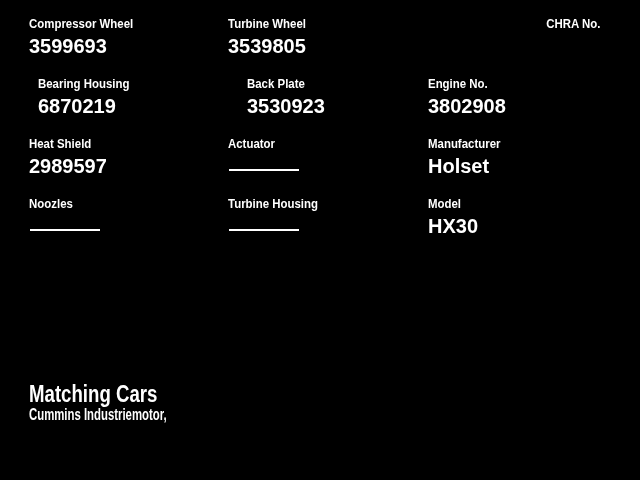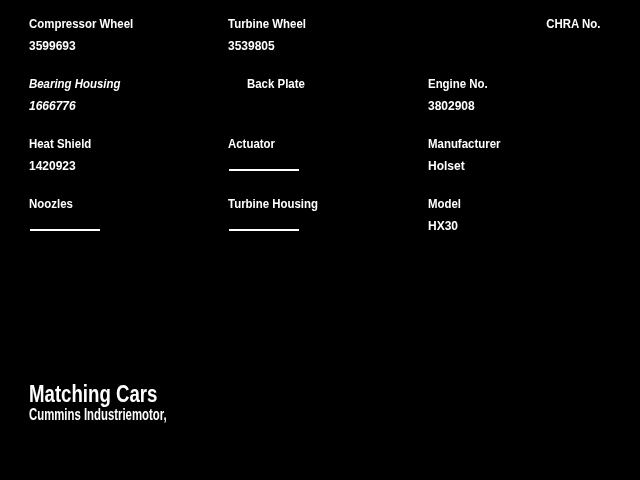--- a/index.html
+++ b/index.html
@@ -21,21 +21,21 @@
   .cell .label {
     display: block;
     font-size: 13px;
     line-height: 13px;
     font-weight: bold;
     white-space: nowrap;
     transform: scaleX(0.88);
     transform-origin: 0 0;
   }
   .cell .value {
-    font-size: 12px;
+    font-size: 20px;
     line-height: 20px;
     font-weight: bold;
     white-space: nowrap;
     margin-top: 6px;
   }
   .cell .empty-line {
     width: 70px;
     height: 2px;
     background: #ffffff;
     margin-top: 19px;
@@ -71,34 +71,35 @@
         <div class="label">Compressor Wheel</div>
         <div class="value">3599693</div>
       </div>
       <div class="cell" style="left: 228px; top: 17px;">
         <div class="label">Turbine Wheel</div>
         <div class="value">3539805</div>
       </div>
       <div class="cell" style="left: 428px; top: 17px; text-align: right;">
         <div class="label">CHRA No.</div>
       </div>
-      <div class="cell" style="left: 29px; top: 77px; font-style: italic;">
+      <div class="cell" style="left: 38px; top: 77px;">
         <div class="label">Bearing Housing</div>
-        <div class="value">1666776</div>
+        <div class="value">6870219</div>
       </div>
       <div class="cell" style="left: 228px; top: 77px; margin-left: 19px;">
         <div class="label">Back Plate</div>
+        <div class="value">3530923</div>
       </div>
       <div class="cell" style="left: 428px; top: 77px;">
         <div class="label">Engine No.</div>
         <div class="value">3802908</div>
       </div>
       <div class="cell" style="left: 29px; top: 137px;">
         <div class="label">Heat Shield</div>
-        <div class="value">1420923</div>
+        <div class="value">2989597</div>
       </div>
       <div class="cell" style="left: 228px; top: 137px;">
         <div class="label">Actuator</div>
         <div class="empty-line"></div>
       </div>
       <div class="cell" style="left: 428px; top: 137px;">
         <div class="label">Manufacturer</div>
         <div class="value">Holset</div>
       </div>
       <div class="cell" style="left: 29px; top: 197px;">

